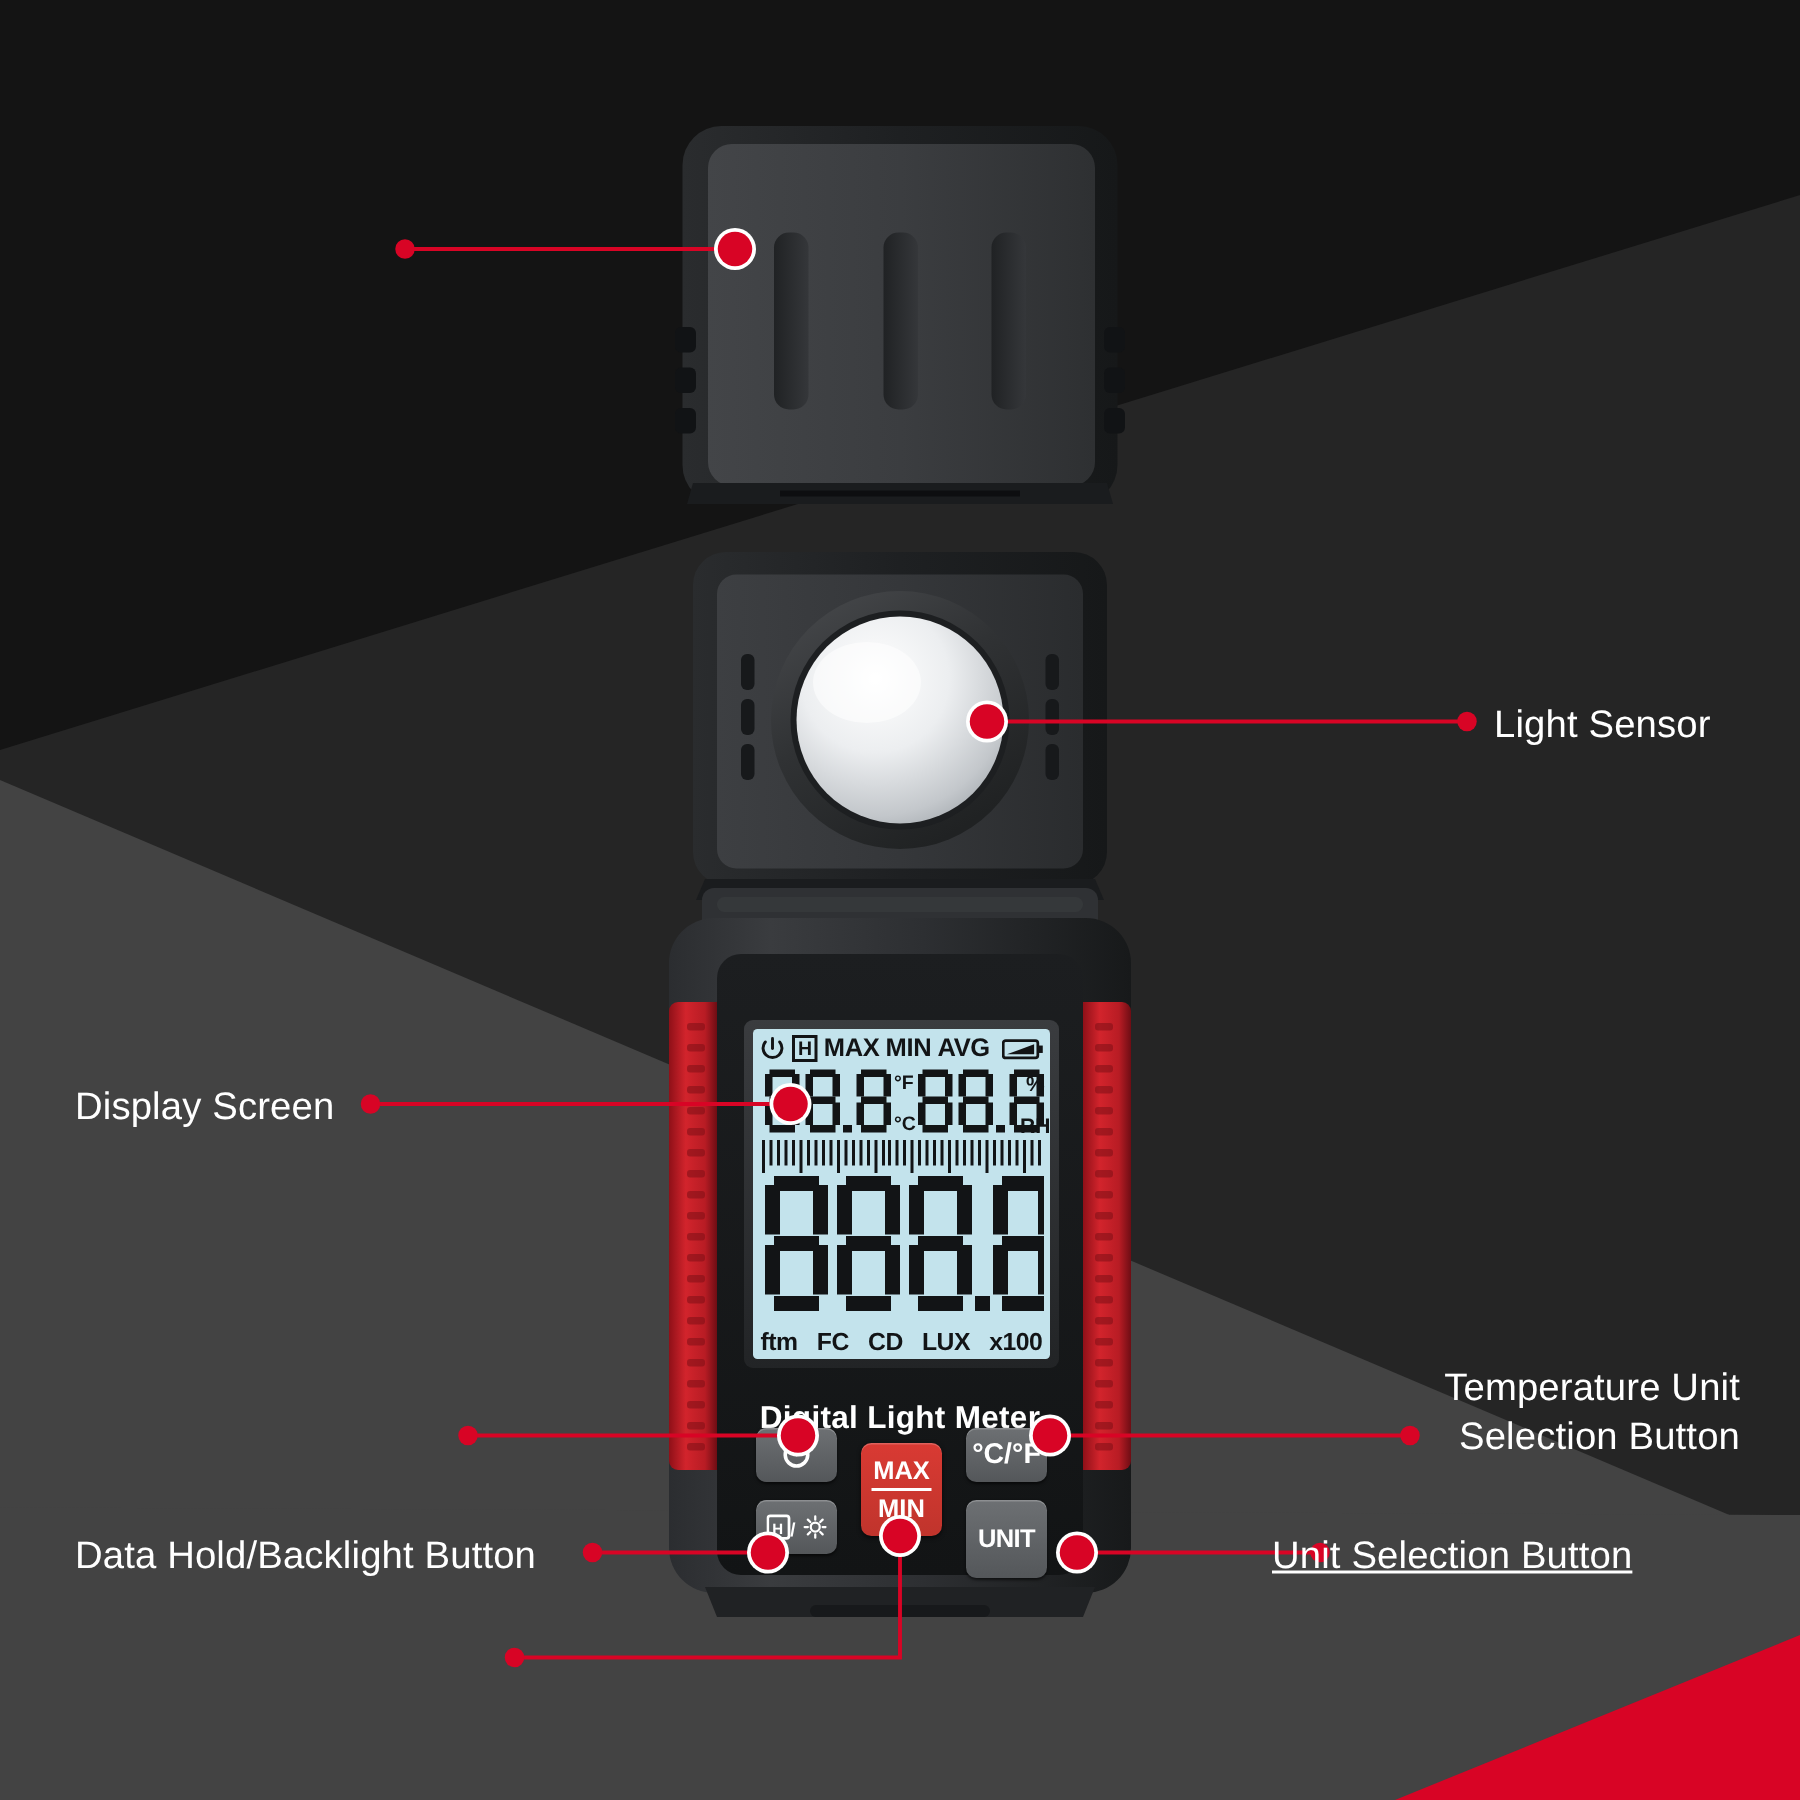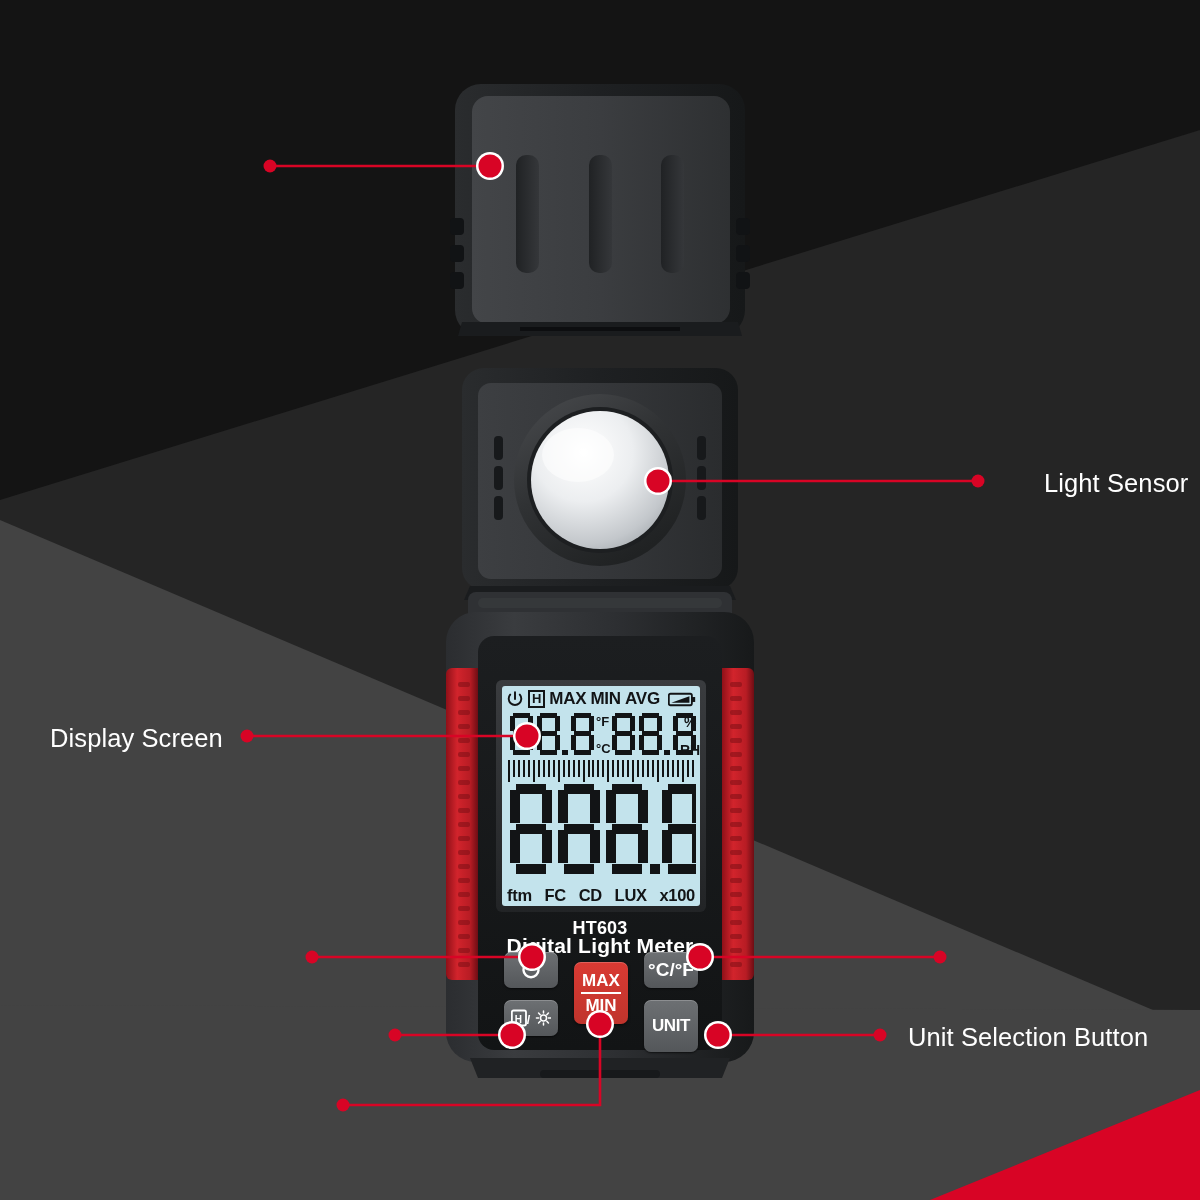--- a/index.html
+++ b/index.html
@@ -408,21 +408,20 @@
 
     <div class="units">
       <span>ftm</span>
       <span>FC</span>
       <span>CD</span>
       <span>LUX</span>
       <span>x100</span>
     </div>
   </div>
 
-  <div class="model" id="modelno">HT603</div>
   <div class="model" id="modelname">Digital Light Meter</div>
 
   <div class="btn grey" style="left:504px;top:952px;width:54px;height:36px;">
     <svg width="22" height="22" viewBox="0 0 24 24">
       <path d="M12 3.2 v8.6" stroke="#fff" stroke-width="2.6" stroke-linecap="round" fill="none"></path>
       <path d="M5.8 6.4 A8.2 8.2 0 1 0 18.2 6.4" stroke="#fff" stroke-width="2.6" fill="none" stroke-linecap="round"></path>
     </svg>
   </div>
 
   <div class="btn grey" style="left:644px;top:952px;width:54px;height:36px;font-size:19px;">
@@ -496,23 +495,28 @@
       </g>
       <g>
         <path d="M343 1105 H600 V1024" stroke="#D80425" stroke-width="2.6" fill="none"></path>
         <circle cx="343" cy="1105" r="6.5" fill="#D80425"></circle>
         <circle cx="600" cy="1024" r="14" fill="#ffffff"></circle>
         <circle cx="600" cy="1024" r="11.5" fill="#D80425"></circle>
       </g>
     </svg>
 
 
-  <div class="callout" style="left:1044px;top:467px;">Light Sensor</div>
+  <div class="callout" style="left:996px;top:467px;">Light Sensor</div>
 
   <div class="callout" style="left:50px;top:722px;">Display Screen</div>
 
 
-
-
-  <div class="callout" style="left:908px;top:1021px;">Unit Selection Button</div>
+  <div class="callout r two" style="right:40px;top:909px;text-align:right;">
+    <div>Temperature Unit</div>
+    <div>Selection Button</div>
+  </div>
+
+  <div class="callout" style="left:50px;top:1021px;">Data Hold/Backlight Button</div>
+
+  <div class="callout" style="left:848px;top:1021px;text-decoration:underline;">Unit Selection Button</div>
 
 
 </div>
 
 </body></html>

